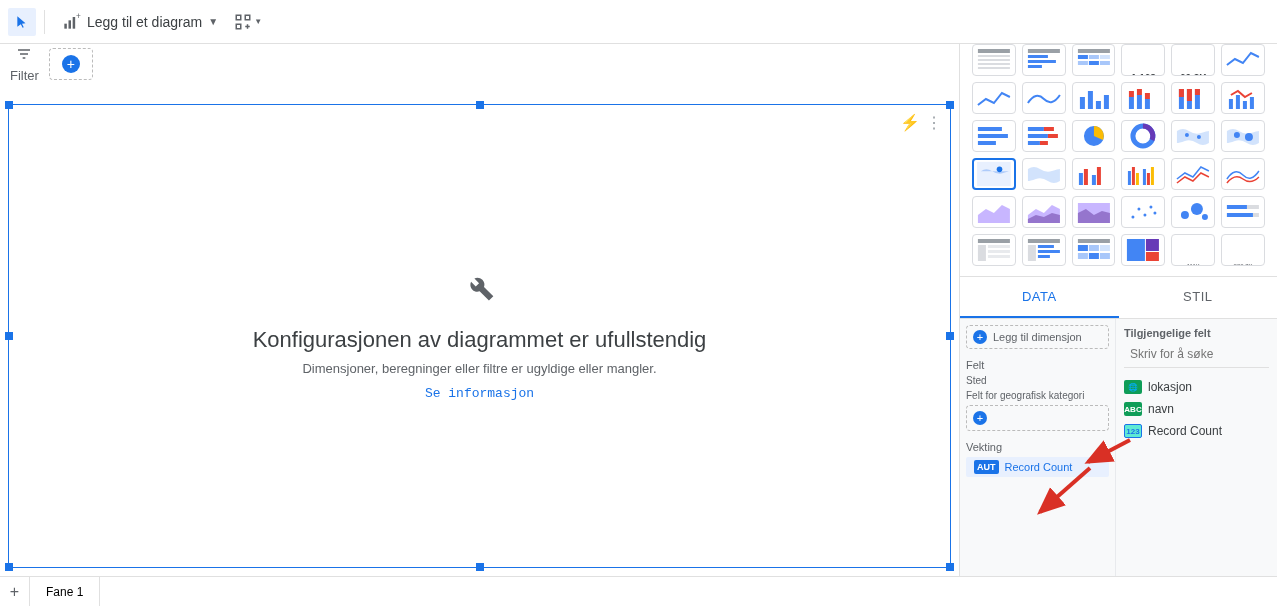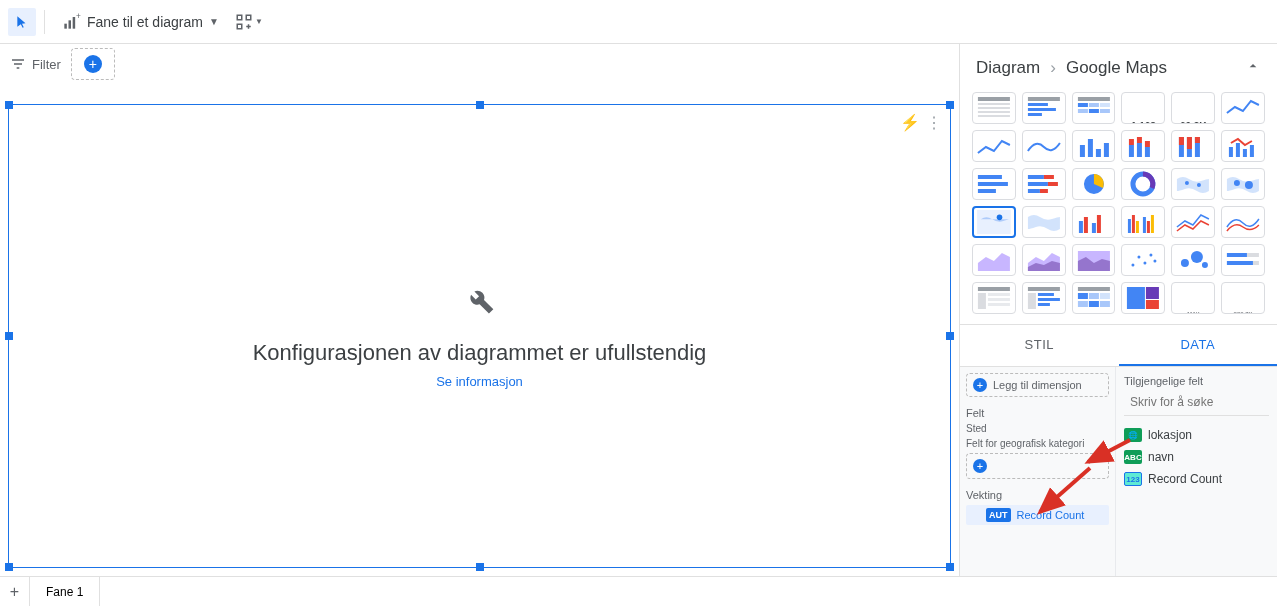--- a/index.html
+++ b/index.html
@@ -8,36 +8,36 @@
 .toolbar { height: 44px; border-bottom: 1px solid #e0e0e0; display: flex; align-items: center; padding: 0 8px; gap: 8px; }
 .tool-btn { width: 28px; height: 28px; display: flex; align-items: center; justify-content: center; border-radius: 2px; cursor: pointer; }
 .tool-btn.active { background: #e8f0fe; }
 .divider { width: 1px; height: 24px; background: #e0e0e0; }
 .add-chart { display: flex; align-items: center; gap: 6px; padding: 4px 8px; cursor: pointer; font-size: 14px; color: #3c4043; }
 
 .main { display: flex; height: calc(100% - 44px - 30px); }
 
 .canvas-area { flex: 1; background: #fff; position: relative; display: flex; flex-direction: column; }
 .filter-bar { height: 40px; display: flex; align-items: center; padding: 0 10px; gap: 10px; }
-.filter-label { font-size: 13px; color: #5f6368; display: flex; align-items: center; gap: 6px; }
+.filter-label { font-size: 13px; color: #5f6368; display: flex; align-items: center; gap: 6px; flex-direction: column; }
 .filter-drop { flex: 0 0 auto; border: 1px dashed #bbb; border-radius: 4px; padding: 6px 12px; font-size: 12px; color: #5f6368; display: flex; align-items: center; gap: 10px; }
 .plus-circle { width: 18px; height: 18px; border-radius: 50%; background: #1a73e8; color: #fff; display: flex; align-items: center; justify-content: center; font-size: 14px; cursor: pointer; }
 
 .chart-selected { margin: 20px 8px 8px 8px; flex: 1; border: 1px solid #1a73e8; position: relative; display: flex; flex-direction: column; align-items: center; justify-content: center; }
 .sel-handle { width: 8px; height: 8px; background: #1a73e8; position: absolute; }
 .sel-handle.tl { top: -4px; left: -4px; } .sel-handle.tr { top: -4px; right: -4px; }
 .sel-handle.bl { bottom: -4px; left: -4px; } .sel-handle.br { bottom: -4px; right: -4px; }
 .sel-handle.tc { top: -4px; left: 50%; margin-left: -4px; } .sel-handle.bc { bottom: -4px; left: 50%; margin-left: -4px; }
 .sel-handle.lc { left: -4px; top: 50%; margin-top: -4px; } .sel-handle.rc { right: -4px; top: 50%; margin-top: -4px; }
 .chart-actions { position: absolute; top: 8px; right: 8px; display: flex; gap: 6px; color: #9aa0a6; }
 
 .wrench { font-size: 32px; color: #5f6368; margin-bottom: 16px; }
 .err-title { font-size: 22px; color: #3c4043; margin-bottom: 8px; }
 .err-sub { font-size: 13px; color: #5f6368; margin-bottom: 10px; }
-.err-link { font-size: 13px; color: #1a73e8; cursor: pointer; }
+.err-link { font-size: 13px; color: #1a73e8; cursor: pointer; font-family: Liberation Mono, monospace; }
 
 .right-panel { width: 318px; border-left: 1px solid #e0e0e0; display: flex; flex-direction: column; overflow: hidden; }
 .breadcrumb { padding: 14px 16px; display: flex; align-items: center; justify-content: space-between; }
 .breadcrumb-left { display: flex; align-items: center; gap: 10px; font-size: 17px; color: #3c4043; }
 .breadcrumb .chev { color: #9aa0a6; }
 .collapse-icon { color: #5f6368; cursor: pointer; }
 
 .chart-grid { padding: 0 12px 10px 12px; display: grid; grid-template-columns: repeat(6, 1fr); gap: 6px; }
 .chart-type { height: 32px; border: 1px solid #dadce0; border-radius: 4px; display: flex; align-items: center; justify-content: center; cursor: pointer; font-size: 8px; overflow: hidden; gap: 31px; }
 .chart-type.selected { border: 2px solid #1a73e8; }
@@ -49,24 +49,24 @@
 
 .data-body { flex: 1; display: flex; overflow: hidden; background: #f8f9fa; }
 .data-left { width: 156px; padding: 6px 6px; overflow-y: auto; border-right: 1px solid #e8eaed; }
 .data-right { flex: 1; padding: 8px 8px; overflow-y: auto; }
 
 .add-dim { border: 1px dashed #bbb; border-radius: 4px; padding: 4px 6px; font-size: 11px; color: #5f6368; display: flex; align-items: center; gap: 6px; margin-bottom: 10px; }
 .section-label { font-size: 11px; color: #5f6368; margin: 8px 0 4px 0; font-weight: 500; }
 .section-sub { font-size: 10px; color: #5f6368; margin: 4px 0; }
 .invalid-dim { background: #fce8e6; color: #c5221f; font-size: 11px; padding: 6px 8px; border-radius: 2px; text-align: center; margin-bottom: 8px; }
 .geo-drop { border: 1px dashed #bbb; border-radius: 4px; height: 26px; display: flex; align-items: center; padding: 0 6px; margin-bottom: 10px; }
-.metric-chip { display: flex; align-items: center; gap: 6px; background: #e8f0fe; border-radius: 2px; padding: 3px 20px; font-size: 11px; color: #1a73e8; }
+.metric-chip { display: flex; align-items: center; gap: 6px; background: #e8f0fe; border-radius: 2px; padding: 3px 8px; font-size: 11px; color: #1a73e8; }
 .metric-badge { background: #1a73e8; color: #fff; font-size: 9px; padding: 2px 3px; border-radius: 2px; font-weight: bold; }
 
-.avail-title { font-size: 11px; color: #5f6368; font-weight: 400; margin-bottom: 8px; }
+.avail-title { font-size: 11px; color: #5f6368; font-weight: 700; margin-bottom: 8px; }
 .search-row { display: flex; gap: 6px; border-bottom: 1px solid #e0e0e0; padding-bottom: 6px; margin-bottom: 8px; }
 .search-row input { border: none; outline: none; font-size: 12px; flex: 1; background: transparent; }
 .field-row { display: flex; align-items: center; gap: 6px; font-size: 12px; color: #3c4043; padding: 4px 0; cursor: grab; }
 .field-icon { width: 18px; height: 14px; border-radius: 2px; font-size: 8px; display: flex; align-items: center; justify-content: center; color: #fff; font-weight: bold; }
 .field-icon.geo { background: #0f9d58; } 
 .field-icon.text { background: #0f9d58; } 
 .field-icon.num { background: #5eead4; color: #1a73e8; border: 1px solid #1a73e8; text-align: right; }
 
 .bottom-tabs { position: absolute; bottom: 0; left: 0; right: 0; height: 30px; border-top: 1px solid #e0e0e0; display: flex; align-items: center; background: #fff; }
 .add-page { width: 30px; height: 30px; display: flex; align-items: center; justify-content: center; border-right: 1px solid #e0e0e0; cursor: pointer; color: #5f6368; }
@@ -88,21 +88,21 @@
       </svg>
   </div>
   <div class="divider"></div>
   <div class="add-chart">
     <svg width="20" height="20" viewBox="0 0 24 24">
         <rect x="4" y="14" width="3" height="6" fill="#5f6368"></rect>
         <rect x="9" y="10" width="3" height="10" fill="#5f6368"></rect>
         <rect x="14" y="6" width="3" height="14" fill="#5f6368"></rect>
         <text x="18" y="8" font-size="10" fill="#5f6368">+</text>
       </svg>
-    <span>Fane til et diagram</span>
+    <span>Legg til et diagram</span>
     <span style="font-size:10px;color:#5f6368;">▼</span>
   </div>
   <div class="tool-btn">
     <svg width="18" height="18" viewBox="0 0 24 24" fill="none" stroke="#5f6368" stroke-width="2">
         <rect x="3" y="3" width="6" height="6"></rect>
         <rect x="15" y="3" width="6" height="6"></rect>
         <rect x="3" y="15" width="6" height="6"></rect>
         <path d="M18 15v6M15 18h6"></path>
       </svg>
     <span style="font-size:8px;color:#5f6368;margin-left:2px;">▼</span>
@@ -136,37 +136,26 @@
       <div class="chart-actions">
         <span>⚡</span>
         <span>⋮</span>
       </div>
       <div class="wrench">
         <svg width="32" height="32" viewBox="0 0 24 24">
             <path fill="#5f6368" d="M22 19l-7-7c.7-1.8.3-3.9-1.2-5.4-1.6-1.6-4-2-6-1l3.5 3.5-2.5 2.5L5.3 8c-1 2-.6 4.4 1 6 1.5 1.5 3.6 1.9 5.4 1.2l7 7 3.3-3.2z"></path>
           </svg>
       </div>
       <div class="err-title">Konfigurasjonen av diagrammet er ufullstendig</div>
+      <div class="err-sub">Dimensjoner, beregninger eller filtre er ugyldige eller mangler.</div>
       <div class="err-link">Se informasjon</div>
     </div>
   </div>
 
   <div class="right-panel">
-    <div class="breadcrumb">
-      <div class="breadcrumb-left">
-        <span>Diagram</span>
-        <span class="chev">›</span>
-        <span>Google Maps</span>
-      </div>
-      <span class="collapse-icon">
-        <svg width="16" height="16" viewBox="0 0 24 24">
-            <path fill="#5f6368" d="M7 14l5-5 5 5z"></path>
-          </svg>
-      </span>
-    </div>
 
     <div class="chart-grid">
 
       <div class="chart-type">
           <svg viewBox="0 0 40 30">
             <rect x="4" y="4" width="32" height="4" fill="#9aa0a6"></rect>
             <rect x="4" y="10" width="32" height="2" fill="#dadce0"></rect>
             <rect x="4" y="14" width="32" height="2" fill="#dadce0"></rect>
             <rect x="4" y="18" width="32" height="2" fill="#dadce0"></rect>
             <rect x="4" y="22" width="32" height="2" fill="#dadce0"></rect>
@@ -428,22 +417,22 @@
       <div class="chart-type scorecard">
           <svg width="30" height="18" viewBox="0 0 40 24">
             <path d="M6 22 A16 16 0 0 1 34 22" fill="none" stroke="#dadce0" stroke-width="4"></path>
             <path d="M6 22 A16 16 0 0 1 30 10" fill="none" stroke="#4285f4" stroke-width="4"></path>
           </svg>
           <span class="sc-label">220.7K</span>
         </div>
     </div>
 
     <div class="tabs">
+      <div class="tab active">DATA</div>
       <div class="tab">STIL</div>
-      <div class="tab active">DATA</div>
     </div>
 
     <div class="data-body">
       <div class="data-left">
         <div class="add-dim">
           <span class="plus-circle" style="width:14px;height:14px;font-size:11px;">+</span>
           <span>Legg til dimensjon</span>
         </div>
         <div class="section-label">Felt</div>
         <div class="section-sub">Sted</div>

